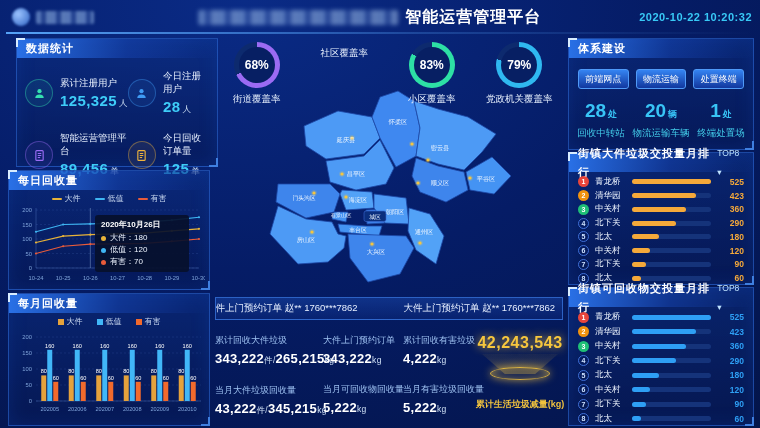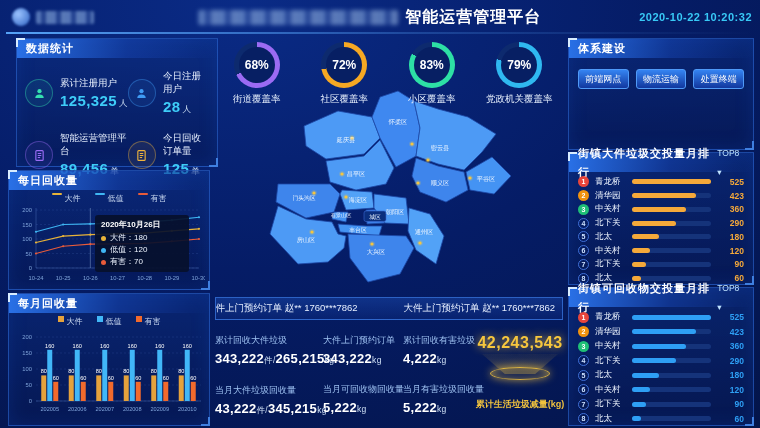--- a/index.html
+++ b/index.html
@@ -40,21 +40,21 @@
   #p-rank2{left:568px;top:287px;width:184px;height:137px;}
   
   .stats-grid{display:grid;grid-template-columns:1fr 1fr;padding:12px 8px 0;row-gap:16px;}
   .stat-item{display:flex;align-items:center;gap:7px;}
   .si-icon{width:26px;height:26px;border-radius:50%;display:flex;align-items:center;justify-content:center;flex:none;}
   .si-label{font-size:9.5px;color:#e8f1ff;margin-bottom:2px;}
   .si-value{font-size:15px;font-weight:bold;color:#3ecdf8;letter-spacing:.4px;white-space:nowrap;}
   .si-unit{font-size:8.5px;color:#cfe0f5;margin-left:2px;font-weight:normal;}
   
   .legend{display:flex;justify-content:center;gap:14px;margin-top:3px;font-size:8px;color:#c9d8f0;align-items:center;}
-  .lg-item{display:flex;align-items:flex-start;gap:3px;}
+  .lg-item{display:flex;align-items:center;gap:3px;}
   .lg-line{width:10px;height:2px;border-radius:1px;}
   .lg-sq{width:6px;height:6px;}
   
   .tooltip{position:absolute;left:86px;top:44px;width:82px;background:rgba(6,16,44,.92);
     border-radius:3px;padding:4px 6px;z-index:5;}
   .tt-title{font-size:8px;font-weight:bold;margin-bottom:2px;color:#fff;}
   .tt-row{font-size:8px;color:#eef4ff;line-height:12px;display:flex;align-items:center;gap:4px;}
   .tt-dot{width:5px;height:5px;border-radius:50%;flex:none;}
   
   .pills{display:flex;gap:7px;padding:11px 9px 0;}
@@ -344,23 +344,20 @@
   </section>
 
   <div class="gauges" id="gauges">
       <div class="gauge">
         <div class="ring" style="background: conic-gradient(rgb(155, 107, 243) 68%, rgb(13, 42, 110) 0deg);">
           <i>68%</i>
         </div>
         <div class="g-label">街道覆盖率</div>
       </div>
       <div class="gauge">
-        <div class="ring" style="background: conic-gradient(rgb(246, 168, 35) 72%, rgb(13, 42, 110) 0deg);">
-          <i>72%</i>
-        </div>
         <div class="g-label">社区覆盖率</div>
       </div>
       <div class="gauge">
         <div class="ring" style="background: conic-gradient(rgb(45, 224, 165) 83%, rgb(13, 42, 110) 0deg);">
           <i>83%</i>
         </div>
         <div class="g-label">小区覆盖率</div>
       </div>
       <div class="gauge">
         <div class="ring" style="background: conic-gradient(rgb(47, 184, 240) 79%, rgb(13, 42, 110) 0deg);">
@@ -470,20 +467,34 @@
 
   <section class="panel" id="p-system">
     <div class="panel-title">
         <span>体系建设</span>
       </div>
     <div class="pills" id="sys-pills">
         <span class="pill">前端网点</span>
         <span class="pill">物流运输</span>
         <span class="pill">处置终端</span>
       </div>
+    <div class="sys-stats" id="sys-stats">
+        <div class="sys-item">
+          <div class="sys-val">28<span class="sys-unit">处</span></div>
+          <div class="sys-label">回收中转站</div>
+        </div>
+        <div class="sys-item">
+          <div class="sys-val">20<span class="sys-unit">辆</span></div>
+          <div class="sys-label">物流运输车辆</div>
+        </div>
+        <div class="sys-item">
+          <div class="sys-val">1<span class="sys-unit">处</span></div>
+          <div class="sys-label">终端处置场</div>
+        </div>
+      </div>
   </section>
 
   <section class="panel" id="p-rank1">
     <div class="panel-title">
       <span>街镇大件垃圾交投量月排行</span>
       <span class="top-select">TOP8 ▾</span>
     </div>
     <div class="rank-body" id="rank1-body">
         <div class="rank-row">
           <span class="badge b1">1</span>

